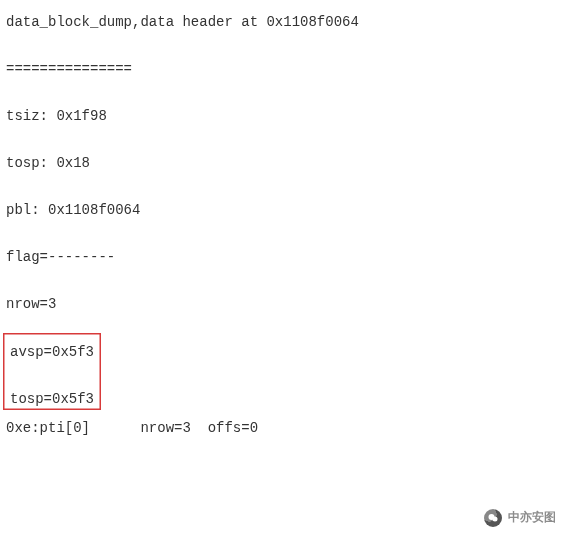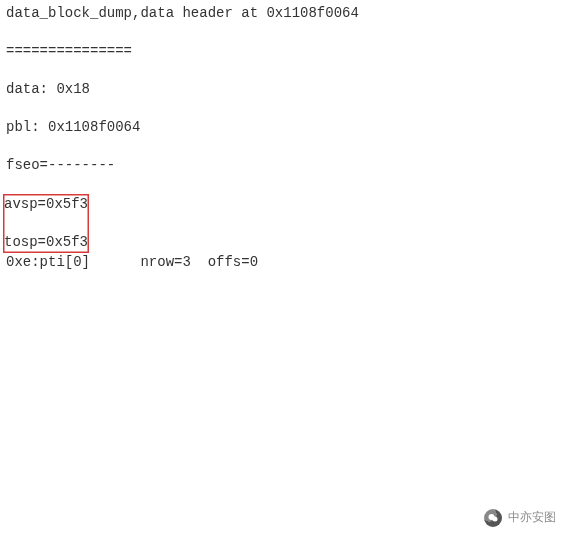--- a/index.html
+++ b/index.html
@@ -14,61 +14,64 @@
     color: #333;
     overflow: hidden;
     position: relative;
   }
   pre {
     margin: 0;
     padding: 4px 6px;
     white-space: pre;
     font-family: inherit;
   }
-  .line { display: block; }
+  .line { display: block; margin-top: 9px; }
   .highlight-box {
     border: 1px solid #d83a3a;
     box-shadow: 0 0 0 0.5px #d83a3a inset;
     display: inline-block;
-    padding: 0 0;
+    padding: 0 6px;
     margin-left: -3px;
   }
   .watermark {
     position: absolute;
     right: 12px;
     bottom: 28px;
     display: flex;
     align-items: center;
     gap: 6px;
     font-family: sans-serif;
     font-size: 12px;
     color: rgba(120,120,120,0.85);
     background: rgba(255,255,255,0.0);
     pointer-events: none;
+    font-weight: bold;
   }
   .wm-logo {
     width: 18px;
     height: 18px;
     border-radius: 50%;
     background: radial-gradient(circle at 30% 30%, #888 0 40%, #555 41% 100%);
     display: inline-flex;
     align-items: center;
     justify-content: center;
     position: relative;
   }
   .wm-logo svg { width: 12px; height: 12px; }
 </style>
 </head>
 <body>
 
 <pre><span class="line">data_block_dump,data header at 0x1108f0064</span>
 <span class="line">===============</span>
-<span class="line">data: 0x18</span>
+<span class="line">tsiz: 0x1f98</span>
+<span class="line">tosp: 0x18</span>
 <span class="line">pbl: 0x1108f0064</span>
-<span class="line">fseo=--------</span>
+<span class="line">flag=--------</span>
+<span class="line">nrow=3</span>
 <span class="highlight-box"><span class="line">avsp=0x5f3</span>
 <span class="line">tosp=0x5f3</span></span>
 <span class="line">0xe:pti[0]      nrow=3  offs=0</span>
 
 
 
 
 
 
 

